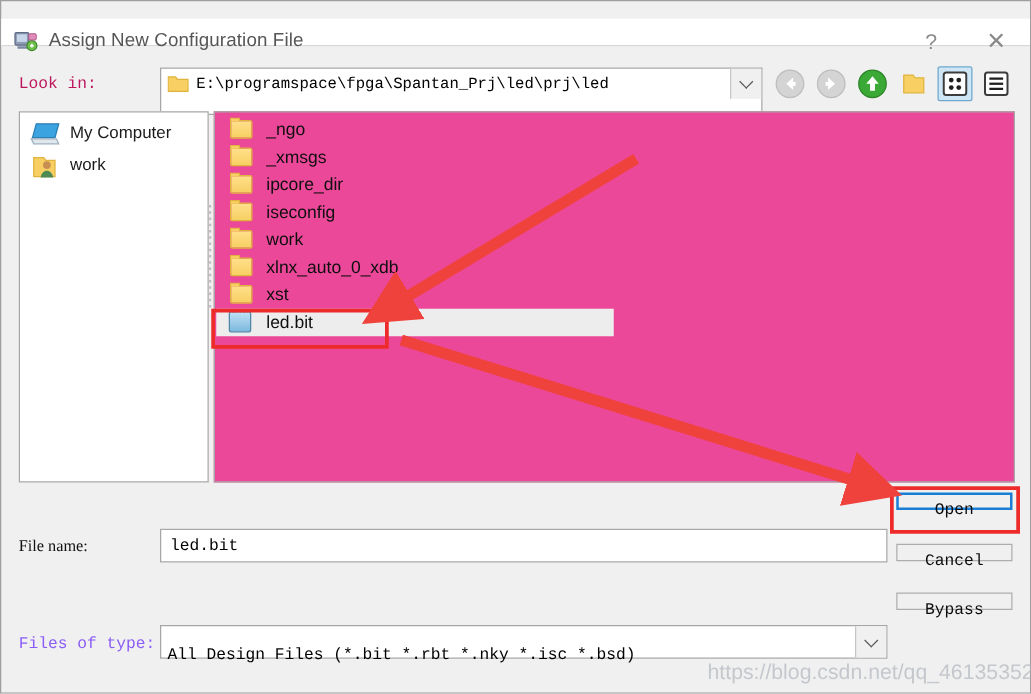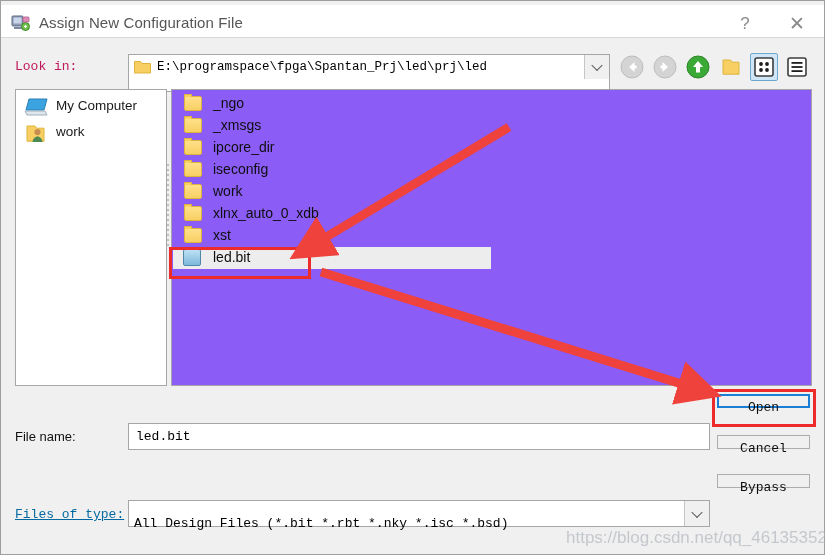--- a/index.html
+++ b/index.html
@@ -21,22 +21,22 @@
     left: 0; top: 0;
     width: 825px; height: 555px;
     background: #f0f0f0;
     border: 1px solid #9e9e9e;
     box-sizing: border-box;
   }
 
   
   #titlebar {
     position: absolute;
-    left: 0; top: 4px;
-    width: 823px; height: 33px;
+    left: 0; top: 14px;
+    width: 823px; height: 22px;
     background: #ffffff;
     border-bottom: 1px solid #d8d8d8;
     box-sizing: border-box;
   }
   #app-icon {
     position: absolute;
     left: 10px; top: 9px;
     width: 20px; height: 20px;
   }
   #title-text {
@@ -150,21 +150,21 @@
     font-family: "Liberation Sans", sans-serif;
     white-space: nowrap;
   }
   .side-ico { position: absolute; left: 6px; top: 3px; width: 26px; height: 21px; }
 
   
   #filelist {
     position: absolute;
     left: 170px; top: 88px;
     width: 641px; height: 297px;
-    background: #8b5cf6;
+    background: #ec4899;
     border: 1px solid #a6a6a6;
     box-sizing: border-box;
   }
   #splitter {
     position: absolute;
     left: 164px; top: 160px;
     width: 5px; height: 120px;
   }
   #splitter i {
     display: block;
@@ -227,21 +227,21 @@
     width: 318px; height: 22px;
     background: #ededed;
   }
 
   
   #filename-label {
     position: absolute;
     left: 14px; top: 428px;
     font-size: 13px;
     color: #111;
-    font-family: Liberation Sans, sans-serif;
+    font-family: Liberation Serif, serif;
     white-space: nowrap;
   }
   #filename-input {
     position: absolute;
     left: 127px; top: 422px;
     width: 582px; height: 27px;
     background: #ffffff;
     border: 1px solid #a6a6a6;
     box-sizing: border-box;
   }
@@ -250,24 +250,23 @@
     left: 7px; top: 5px;
     font-size: 13px;
     color: #000;
     font-family: "Liberation Mono", monospace;
     white-space: nowrap;
   }
   #filetype-label {
     position: absolute;
     left: 14px; top: 506px;
     font-size: 13px;
-    color: #0369a1;
+    color: #8b5cf6;
     font-family: "Liberation Mono", monospace;
     white-space: nowrap;
-    text-decoration: underline;
   }
   #filetype-combo {
     position: absolute;
     left: 127px; top: 499px;
     width: 582px; height: 27px;
     background: #ffffff;
     border: 1px solid #a6a6a6;
     box-sizing: border-box;
   }
   #filetype-value {

